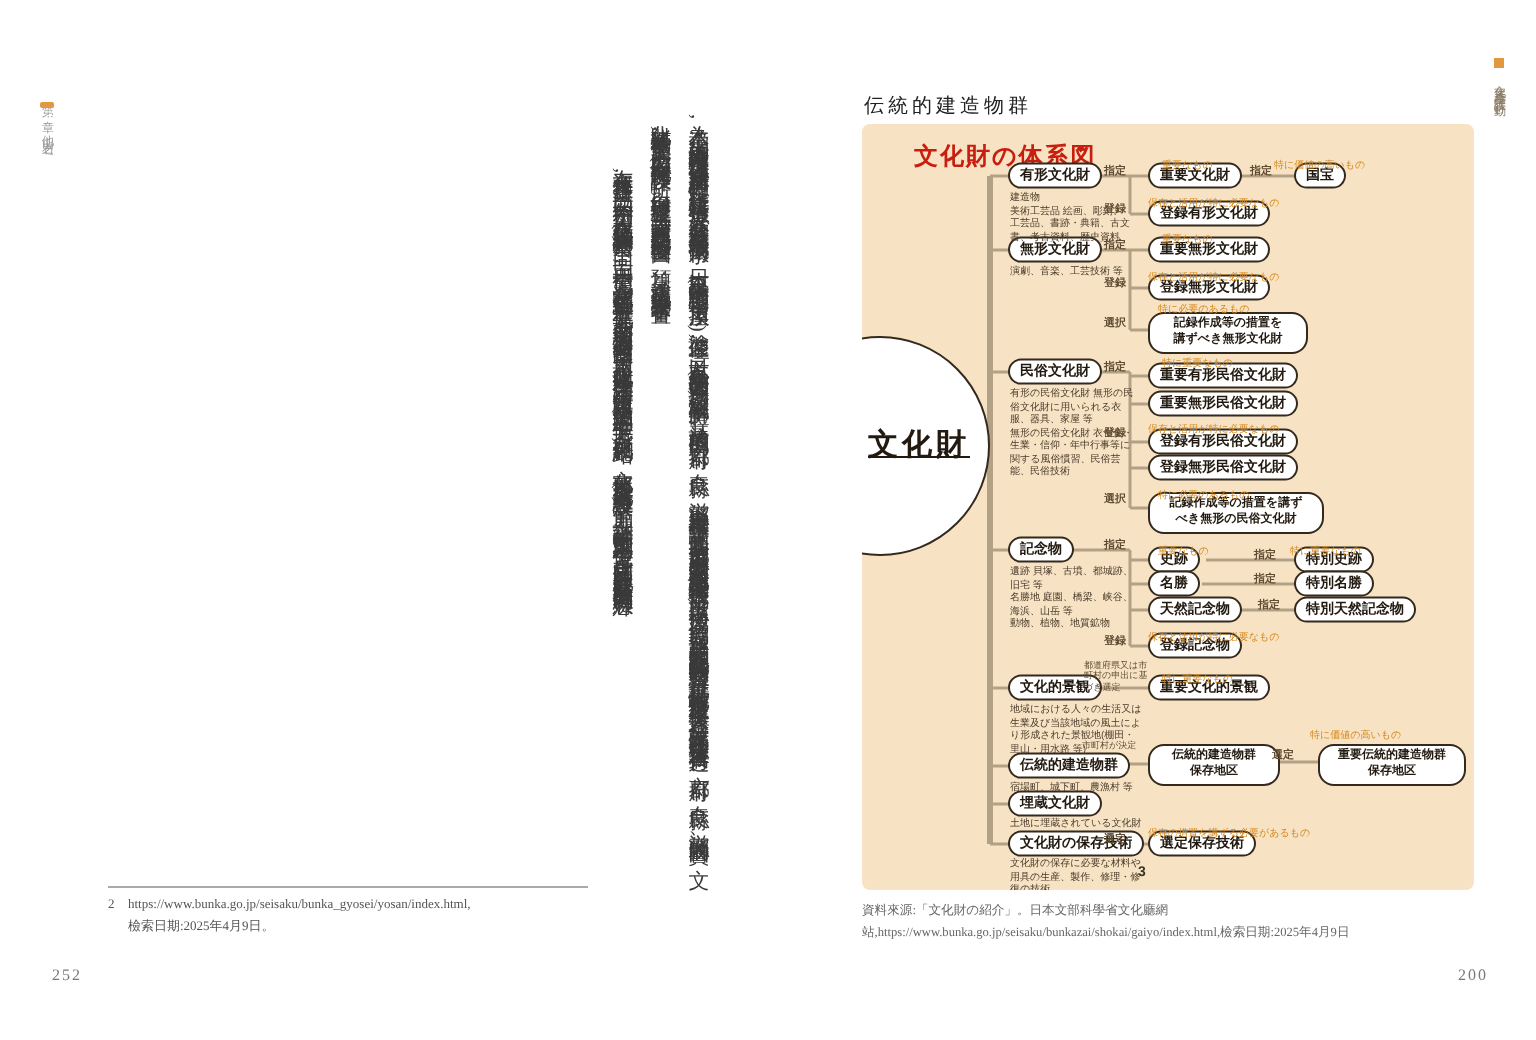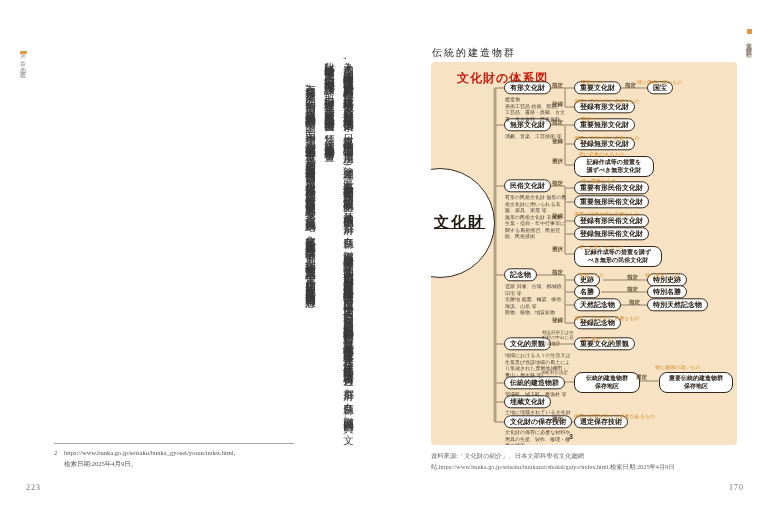--- a/index.html
+++ b/index.html
@@ -64,21 +64,21 @@
   </div>
 
   <div class="footnote">
     <div><span class="fnum">2</span><span>https://www.bunka.go.jp/seisaku/bunka_gyosei/yosan/index.html,</span></div>
     <div class="fn2">檢索日期:2025年4月9日。</div>
   </div>
 
   <div class="margin-label left">
     <span>第</span><span class="chapnum">三</span><span>章</span><span class="mgap"></span><span>他山之石</span>
   </div>
-  <div class="folio l">223</div>
+  <div class="folio l">252</div>
 
   <div class="fig-head">伝統的建造物群</div>
 
   <div class="panel">
     <svg width="306" height="383" viewBox="0 0 306 383">
       <g stroke="#b3a185" fill="none">
         <path d="M64 26 V360" stroke-width="3"></path>
         <path d="M52 160 H64" stroke-width="3"></path>
         <g stroke-width="1.5">
           <path d="M64 26 H84"></path>
@@ -190,15 +190,15 @@
     <div class="ann" style="left:143px;top:351px">保存の措置を講ずる必要があるもの</div>
 
     <div class="figpage">3</div>
   </div>
 
   <div class="caption">資料來源:「文化財の紹介」。日本文部科學省文化廳網站,https://www.bunka.go.jp/seisaku/bunkazai/shokai/gaiyo/index.html,檢索日期:2025年4月9日</div>
 
   <div class="margin-label right">
     <span class="msquare"></span><span>文化資產守護行動</span>
   </div>
-  <div class="folio r">170</div>
+  <div class="folio r">200</div>
 
 </div>
 
 </body></html>

